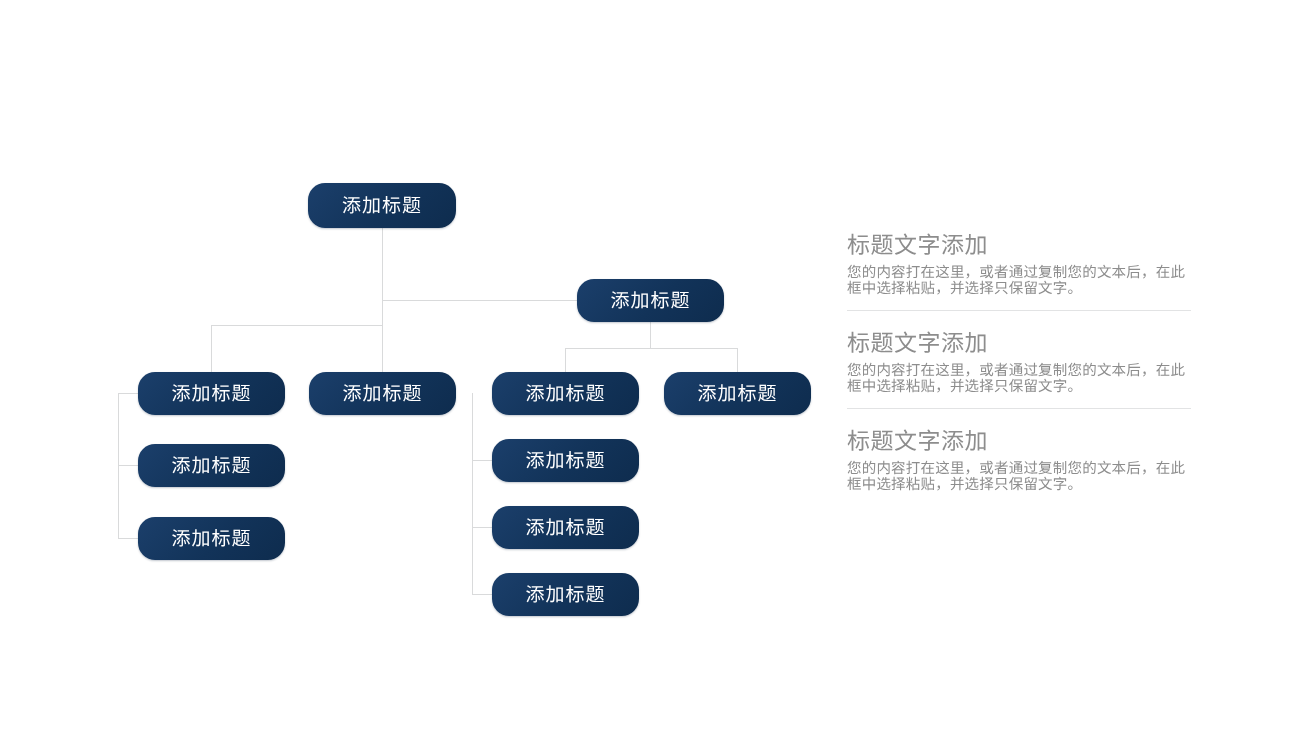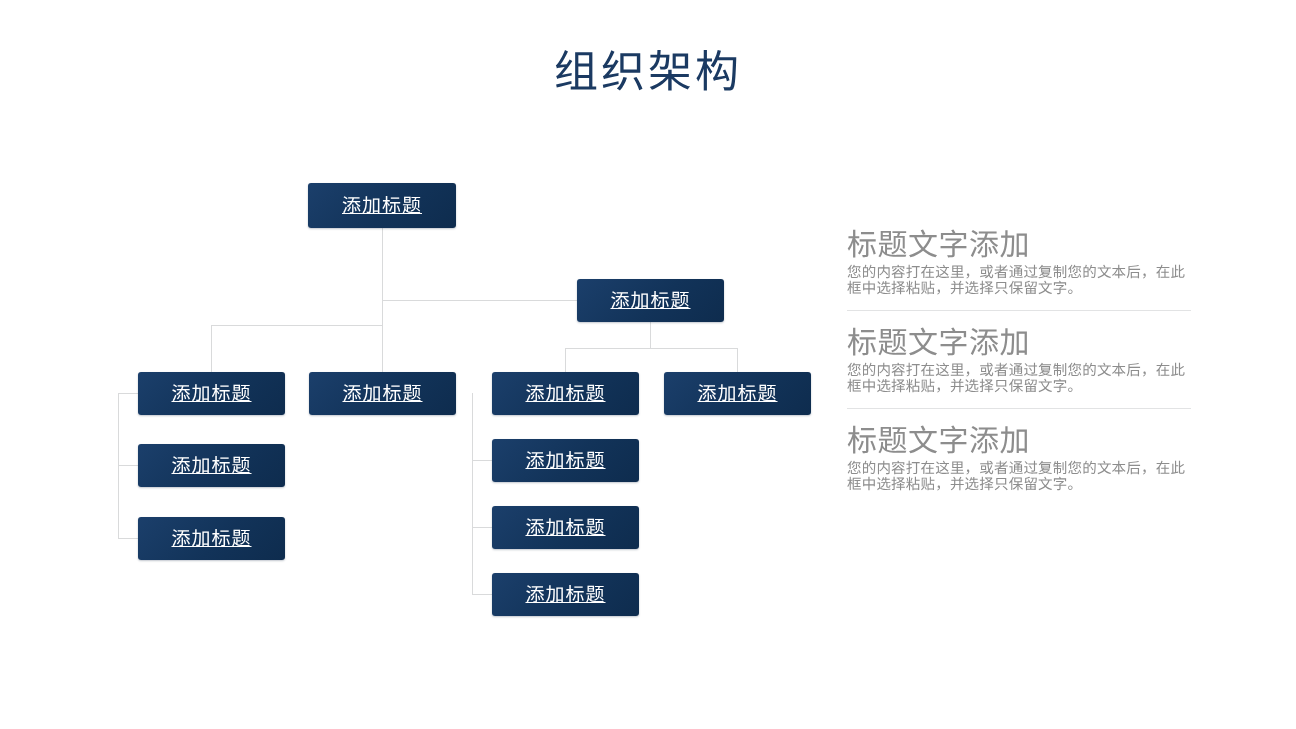--- a/index.html
+++ b/index.html
@@ -37,33 +37,32 @@
     position: absolute;
     left: 0;
     top: 0;
     width: 840px;
     height: 729px;
   }
 
   .node {
     position: absolute;
     box-sizing: border-box;
-    border-radius: 3px;
+    border-radius: 17px;
     background: linear-gradient(135deg, #1b3f6b 0%, #123359 55%, #0e2c4e 100%);
     color: #ffffff;
     font-size: 19px;
     line-height: 1;
     display: flex;
     align-items: center;
     justify-content: center;
     white-space: nowrap;
     letter-spacing: 1px;
     z-index: 2;
     box-shadow: 0 1px 2px rgba(10, 30, 60, 0.25);
-    text-decoration: underline;
   }
 
   .conn {
     position: absolute;
     background: #d9dadb;
     z-index: 1;
   }
   .conn.v { width: 1px; }
   .conn.h { height: 1px; }
 
@@ -82,41 +81,40 @@
   .text-block + .text-block::before {
     content: "";
     position: absolute;
     left: 0;
     top: 0;
     width: 344px;
     height: 1px;
     background: #e2e3e4;
   }
   .block-heading {
-    font-size: 30px;
+    font-size: 23px;
     line-height: 34px;
     color: #8d8d8d;
     margin: 0 0 2px 0;
     letter-spacing: 0.5px;
     white-space: nowrap;
   }
   .block-body {
     font-size: 14.5px;
     line-height: 16px;
     color: #8d8d8d;
     margin: 0;
     letter-spacing: 0.2px;
   }
 </style>
 </head>
 <body>
 
 <div id="slide">
 
-  <div id="slide-title">组织架构</div>
 
   <div id="org-chart">
     <div id="connector-layer">
         <div class="conn v" style="left: 382px; top: 228px; height: 97px; background: rgb(217, 218, 219);"></div>
         <div class="conn h" style="left: 382px; top: 300px; width: 196px; background: rgb(217, 218, 219);"></div>
         <div class="conn v" style="left: 382px; top: 300px; height: 72px; background: rgb(217, 218, 219);"></div>
         <div class="conn h" style="left: 211px; top: 325px; width: 172px; background: rgb(217, 218, 219);"></div>
         <div class="conn v" style="left: 211px; top: 325px; height: 47px; background: rgb(217, 218, 219);"></div>
         <div class="conn v" style="left: 382px; top: 325px; height: 47px; background: rgb(217, 218, 219);"></div>
         <div class="conn v" style="left: 650px; top: 322px; height: 27px; background: rgb(217, 218, 219);"></div>

